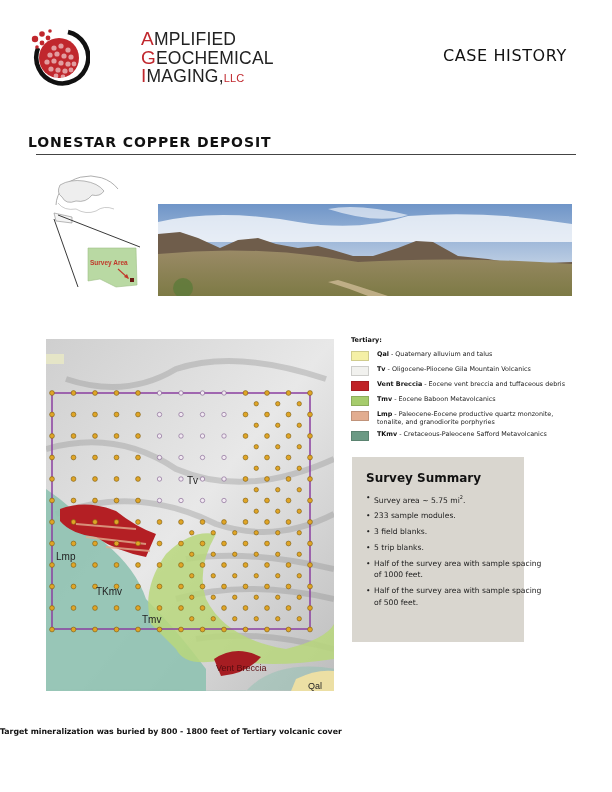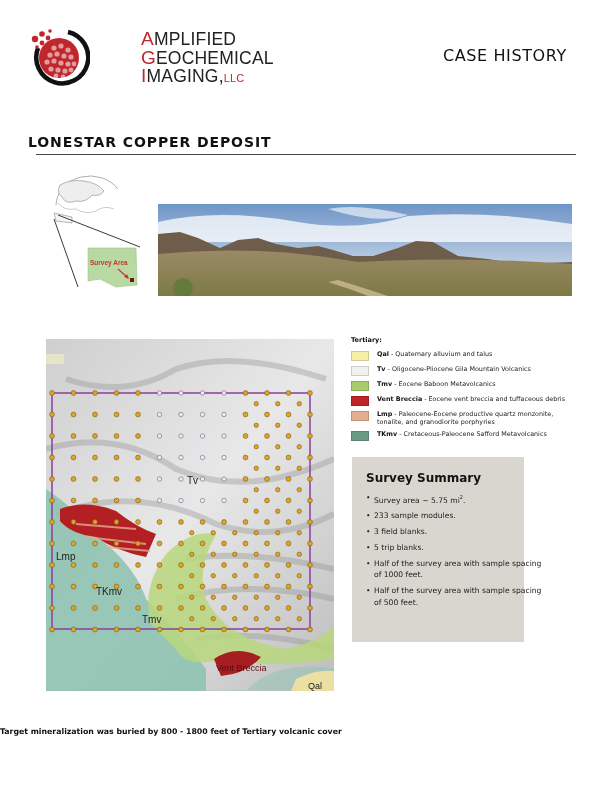--- a/index.html
+++ b/index.html
@@ -372,26 +372,26 @@
   <div id="legend-title">Tertiary:</div>
   <div class="legend-row">
     <span class="swatch" style="background:#f5f0a6" title="#f5f0a6"></span>
     <span class="legend-text"><b>Qal</b><span> - Quatemary alluvium and talus</span></span>
   </div>
   <div class="legend-row">
     <span class="swatch" style="background:#f1f1ee"></span>
     <span class="legend-text"><b>Tv</b><span> - Oligocene-Pliocene Gila Mountain Volcanics</span></span>
   </div>
   <div class="legend-row">
+    <span class="swatch" style="background:#c02428"></span>
+    <span class="legend-text"><b>Vent Breccia</b><span> - Eocene vent breccia and tuffaceous debris</span></span>
+  </div>
+  <div class="legend-row">
     <span class="swatch" style="background:#a6cc6c"></span>
     <span class="legend-text"><b>Tmv</b><span> - Eocene Baboon Metavolcanics</span></span>
-  </div>
-  <div class="legend-row">
-    <span class="swatch" style="background:#c02428"></span>
-    <span class="legend-text"><b>Vent Breccia</b><span> - Eocene vent breccia and tuffaceous debris</span></span>
   </div>
   <div class="legend-row">
     <span class="swatch" style="background:#e2ad90"></span>
     <span class="legend-text" style="width:180px"><b>Lmp</b><span> - Paleocene-Eocene productive quartz monzonite, tonalite, and granodiorite porphyries</span></span>
   </div>
   <div class="legend-row">
     <span class="swatch" style="background:#6b9a84"></span>
     <span class="legend-text"><b>TKmv</b><span> - Cretaceous-Paleocene Safford Metavolcanics</span></span>
   </div>
 </div>

